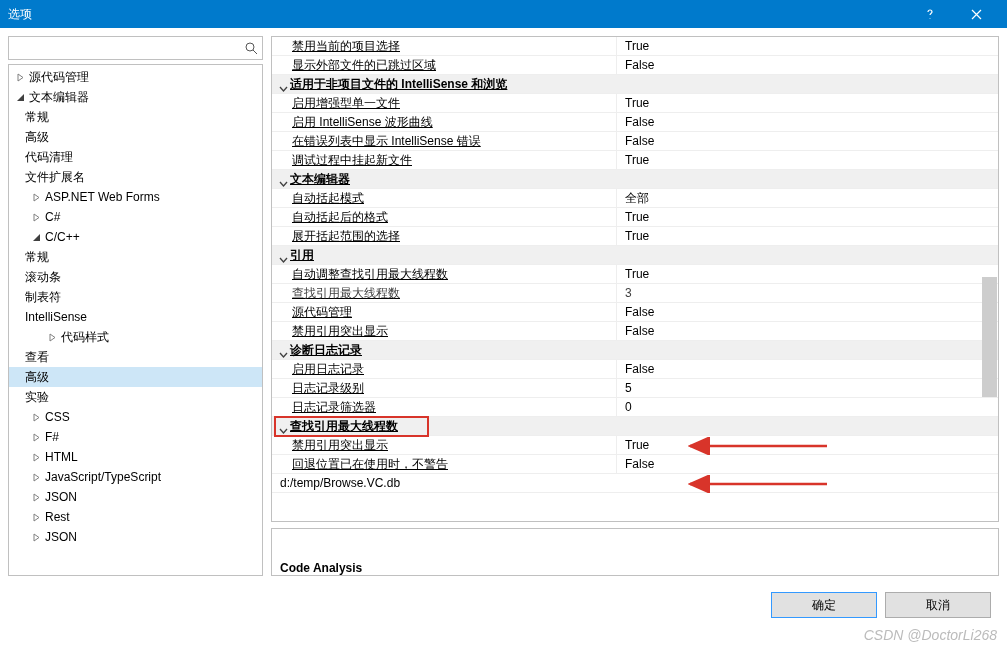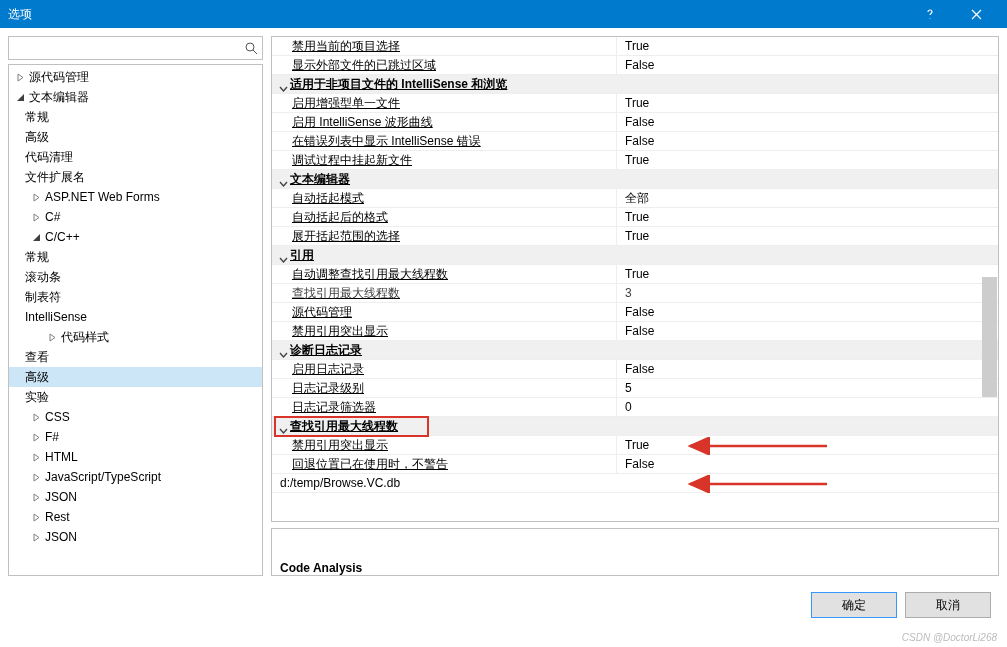--- a/index.html
+++ b/index.html
@@ -41,24 +41,24 @@
 .key-text { padding-left: 16px; }
 .key-text.cat { padding-left: 0; }
 
 .highlight-box { position: absolute; border: 2px solid #d8342a; pointer-events: none; }
 .arrow { position: absolute; pointer-events: none; }
 
 .desc-box { border: 1px solid #c0c0c0; height: 48px; padding: 6px 8px; }
 .desc-title { font-weight: bold; margin-top: 26px; }
 
 .button-bar { display: flex; justify-content: flex-end; gap: 8px; padding: 8px 16px 0 0; }
-.dlg-btn { width: 86px; height: 26px; border: 1px solid #acacac; background: #e1e1e1; cursor: pointer; }
+.dlg-btn { width: 106px; height: 26px; border: 1px solid #acacac; background: #e1e1e1; cursor: pointer; }
 .dlg-btn.primary { border: 1px solid #3399ff; }
 
-.watermark { position: absolute; bottom: 4px; right: 10px; color: rgba(120,120,120,0.5); font-size: 10px; font-style: italic; }
+.watermark { position: absolute; bottom: 4px; right: 10px; color: rgba(120,120,120,0.5); font-size: 14px; font-style: italic; }
 
 .scroll-thumb { position: absolute; right: 1px; width: 15px; background: #cdcdcd; }
 </style>
 </head>
 <body>
 
 <div class="titlebar">
   <span class="title">选项</span>
   <div class="btn">
     <svg width="12" height="12" viewBox="0 0 12 12" fill="none">

